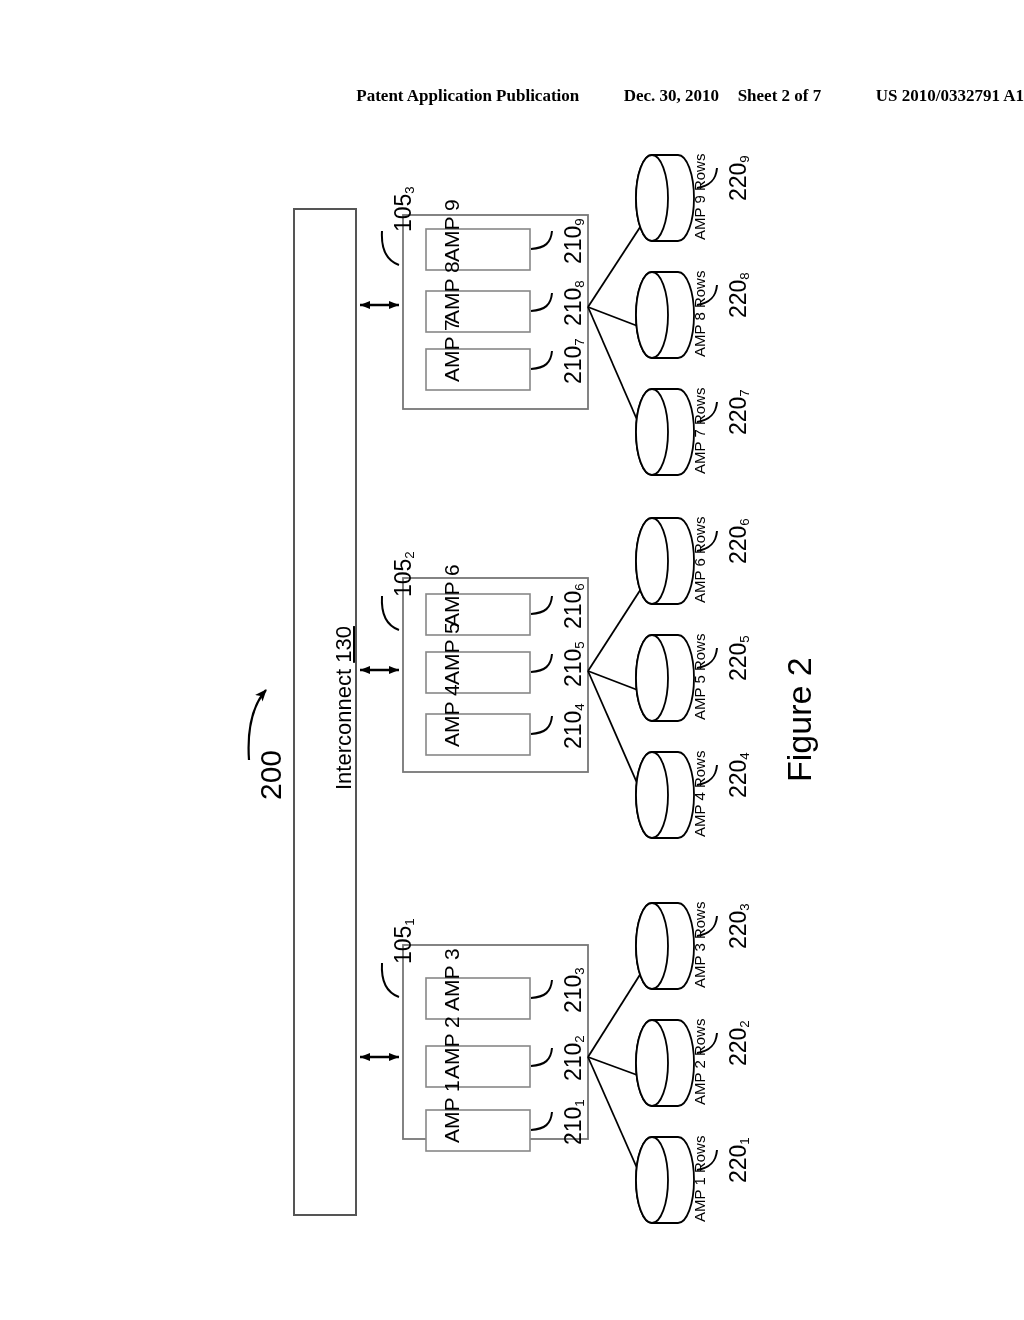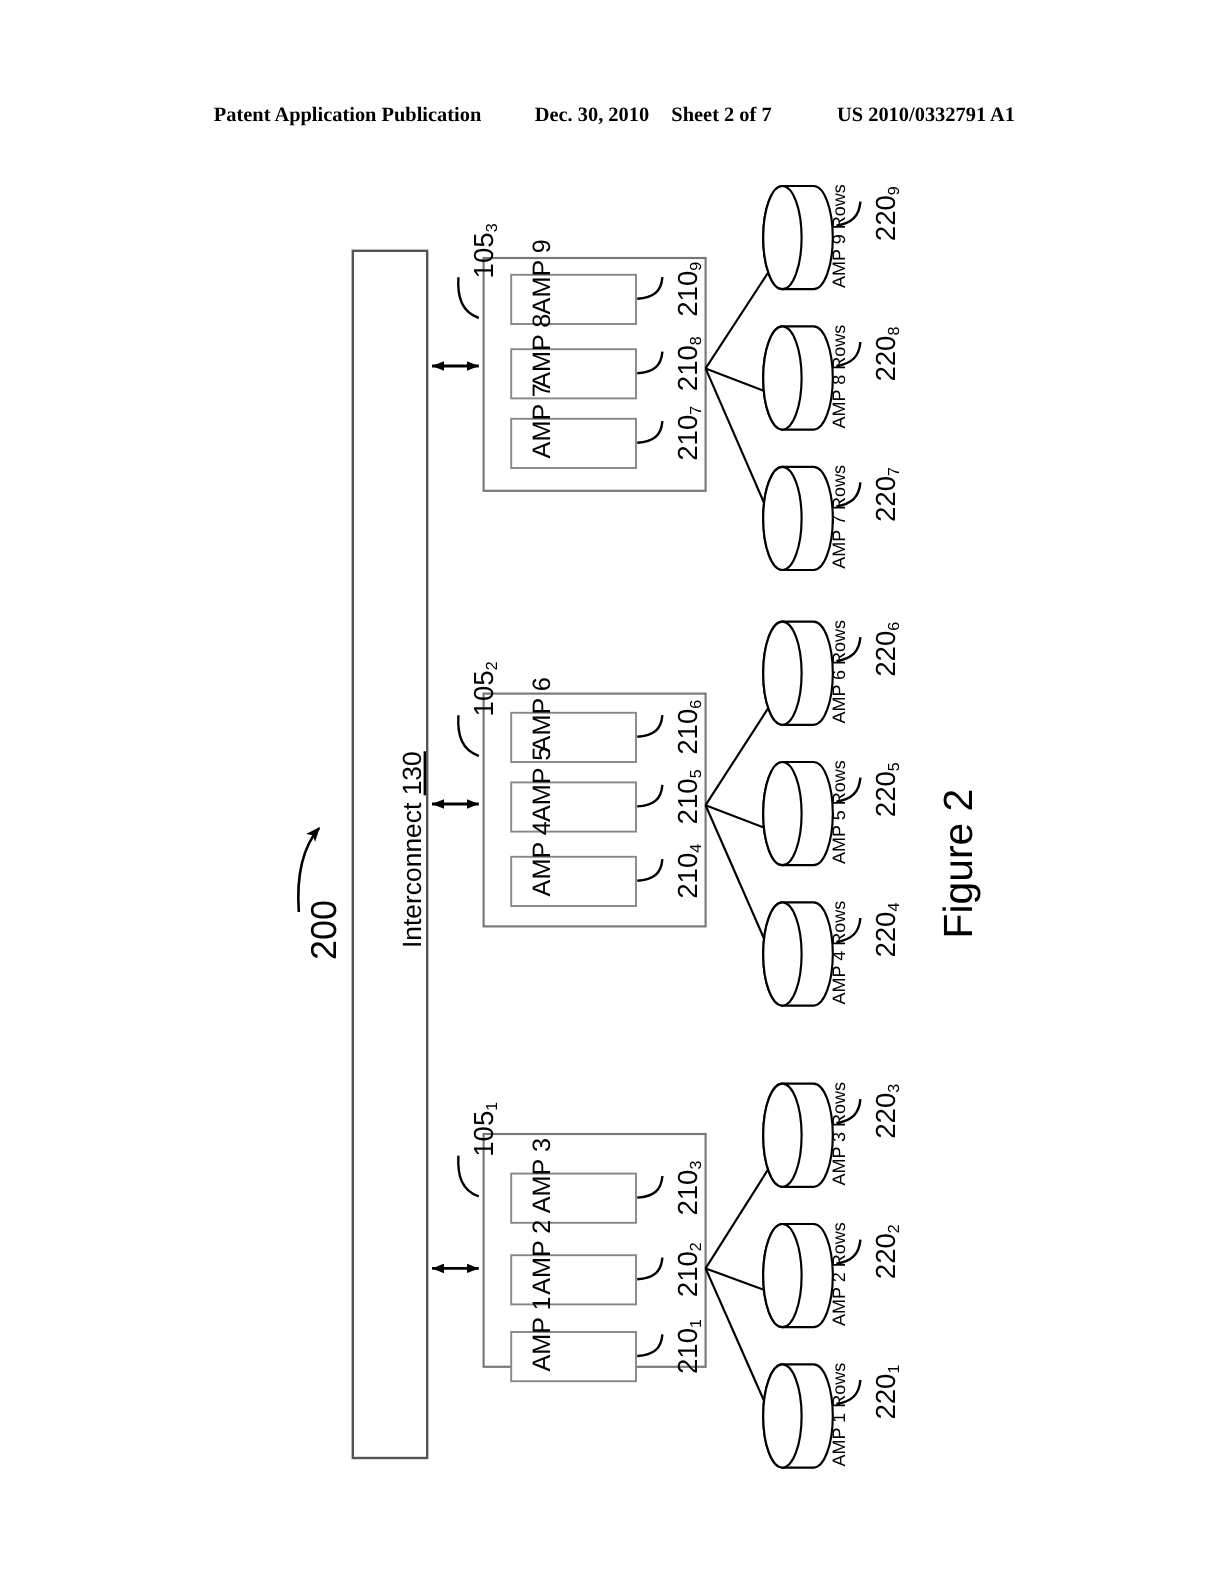--- a/index.html
+++ b/index.html
@@ -16,21 +16,21 @@
     font-family: "Liberation Sans", sans-serif;
     color: #000000;
   }
 
   
   .page-header {
     position: absolute;
     top: 86px;
     left: 0;
     width: 1024px;
-    text-align: center;
+    text-align: right;
     font-family: "Liberation Serif", serif;
     font-weight: bold;
     font-size: 17px;
     letter-spacing: 0px;
     white-space: nowrap;
   }
   .page-header .hdr-seg { display: inline-block; }
   .hdr-gap-1 { display: inline-block; width: 36px; }
   .hdr-gap-2 { display: inline-block; width: 10px; }
   .hdr-gap-3 { display: inline-block; width: 46px; }

